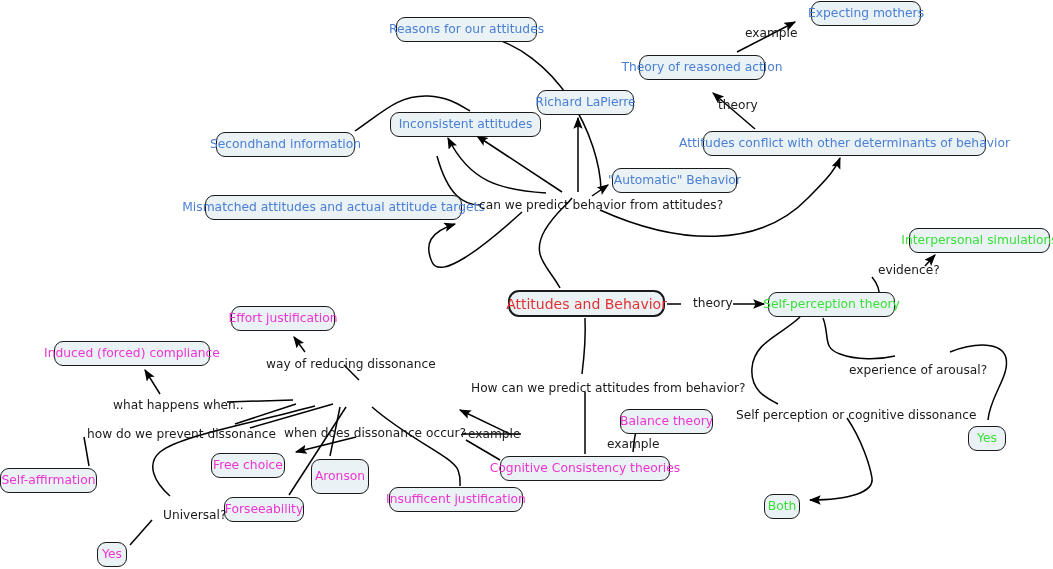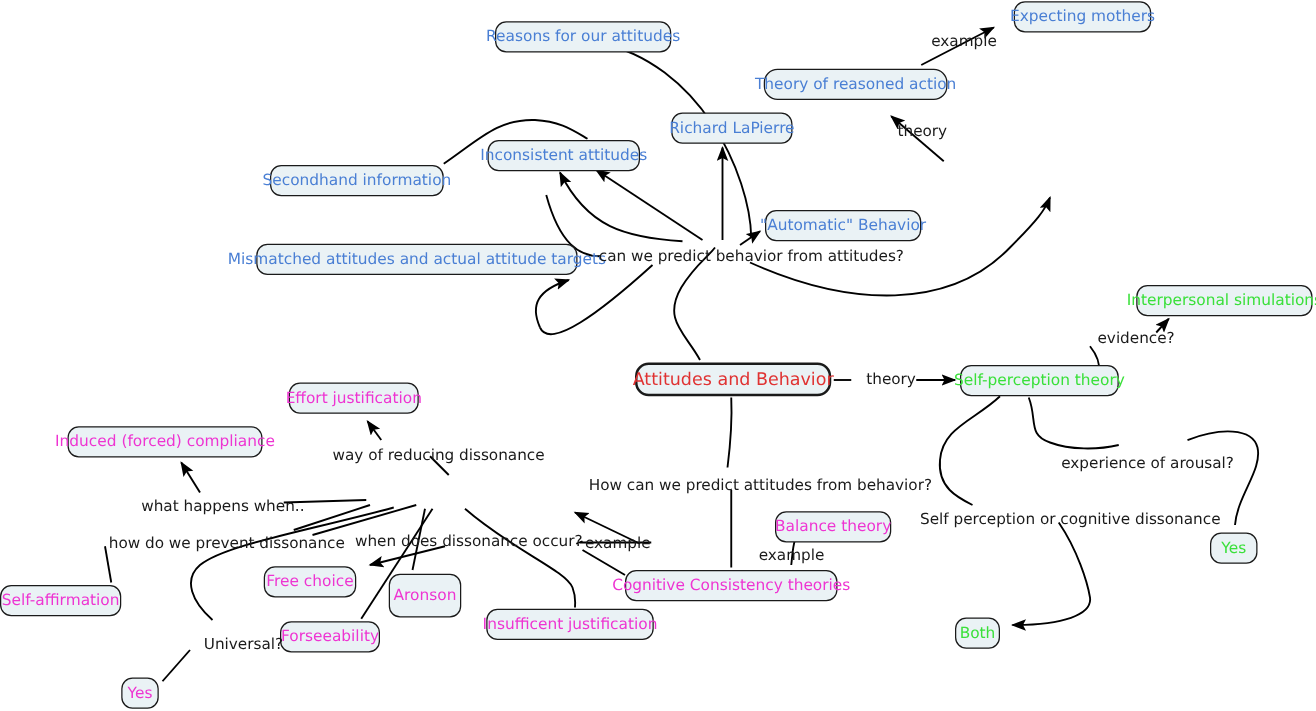--- a/index.html
+++ b/index.html
@@ -108,28 +108,31 @@
 
     </g>
   </svg>
 
   <div class="node blue" style="left:396px;top:17px;width:141px;">
     <span>Reasons for our attitudes</span>
   </div>
   <div class="node blue" style="left:811px;top:1px;width:110px;">
     <span>Expecting mothers</span>
   </div>
-  <div class="node blue" style="left:611px;top:55px;width:147px;border-radius:11px;">
+  <div class="node blue" style="left:639px;top:55px;width:126px;">
     <span>Theory of reasoned action</span>
   </div>
   <div class="node blue" style="left:537px;top:90px;width:97px;text-align:right;">
     <span>Richard LaPierre</span>
   </div>
-  <div class="node blue" style="left:390px;top:112px;width:122px;">
+  <div class="node blue" style="left:390px;top:112px;width:151px;">
     <span>Inconsistent attitudes</span>
+  </div>
+  <div class="node blue" style="left:703px;top:131px;width:283px;">
+    <span>Attitudes conflict with other determinants of behavior</span>
   </div>
   <div class="node blue" style="left:216px;top:132px;width:139px;">
     <span>Secondhand information</span>
   </div>
   <div class="node blue" style="left:612px;top:168px;width:125px;">
     <span>"Automatic" Behavior</span>
   </div>
   <div class="node blue" style="left:205px;top:195px;width:257px;">
     <span>Mismatched attitudes and actual attitude targets</span>
   </div>

